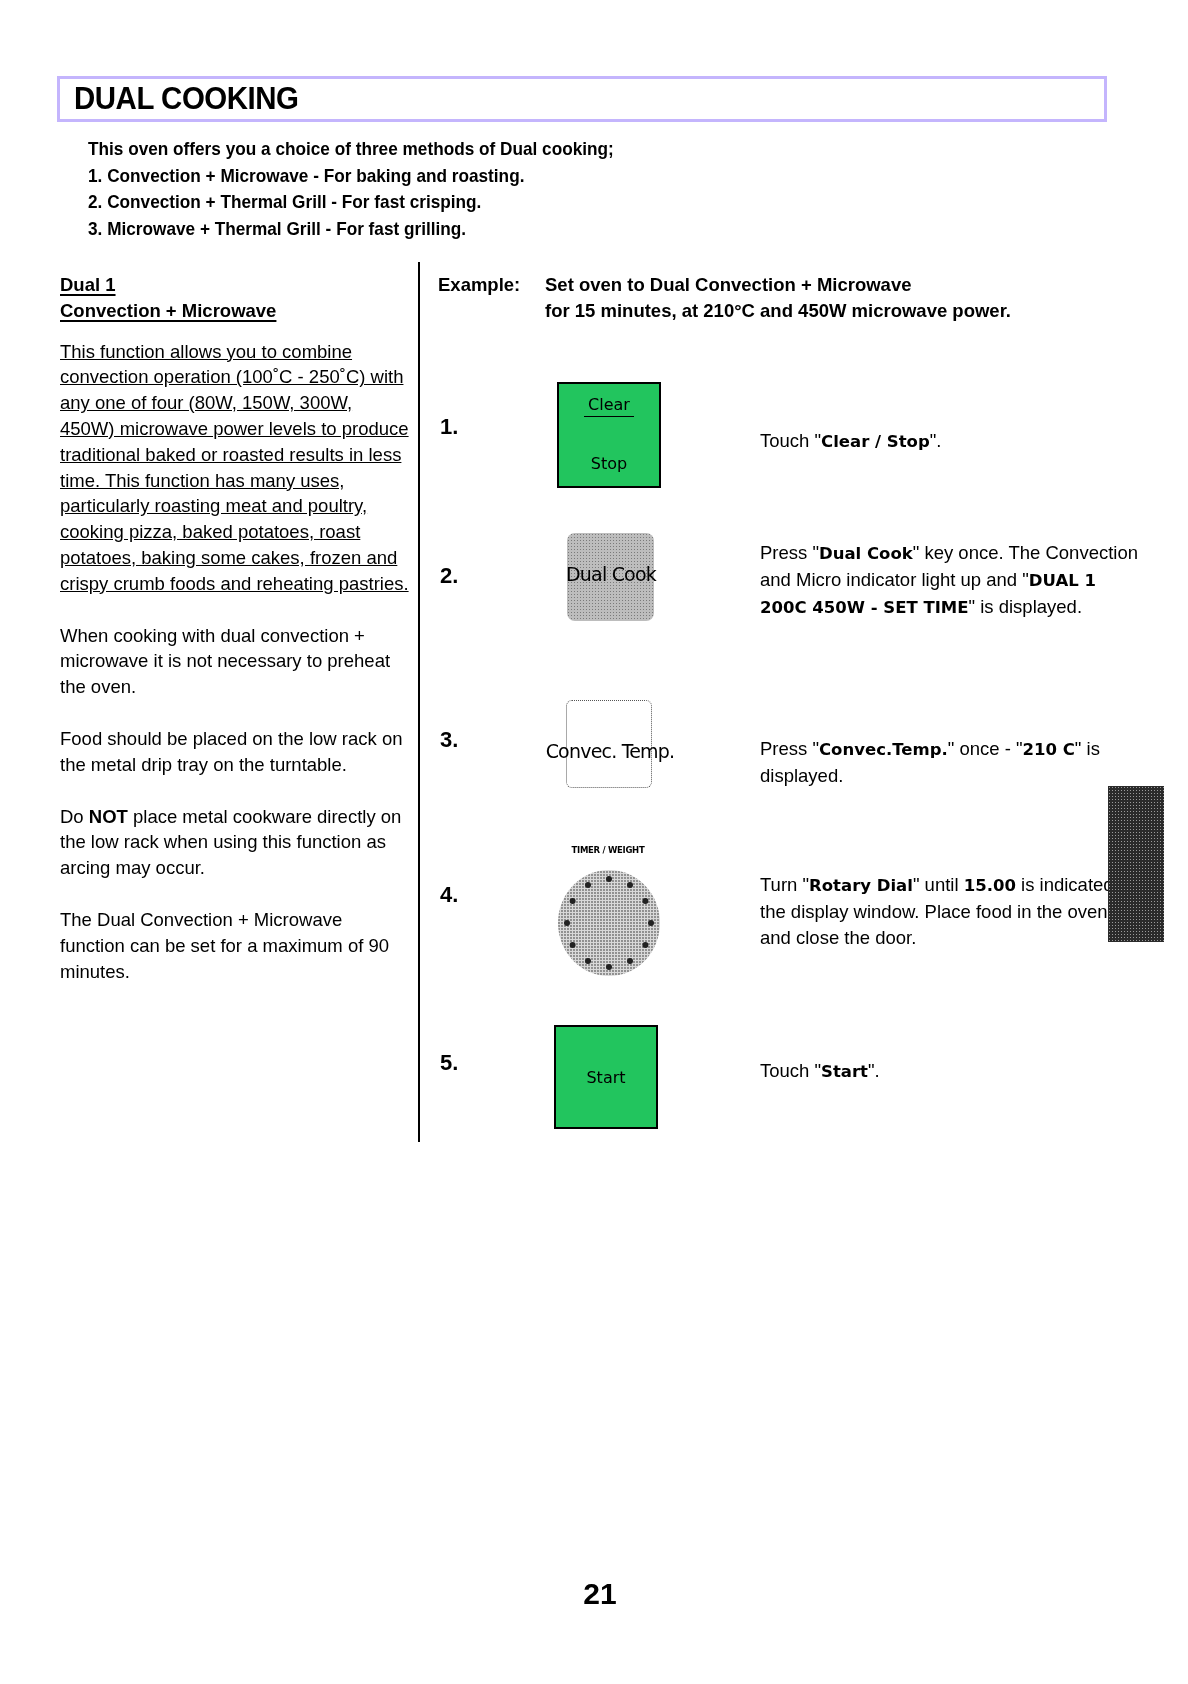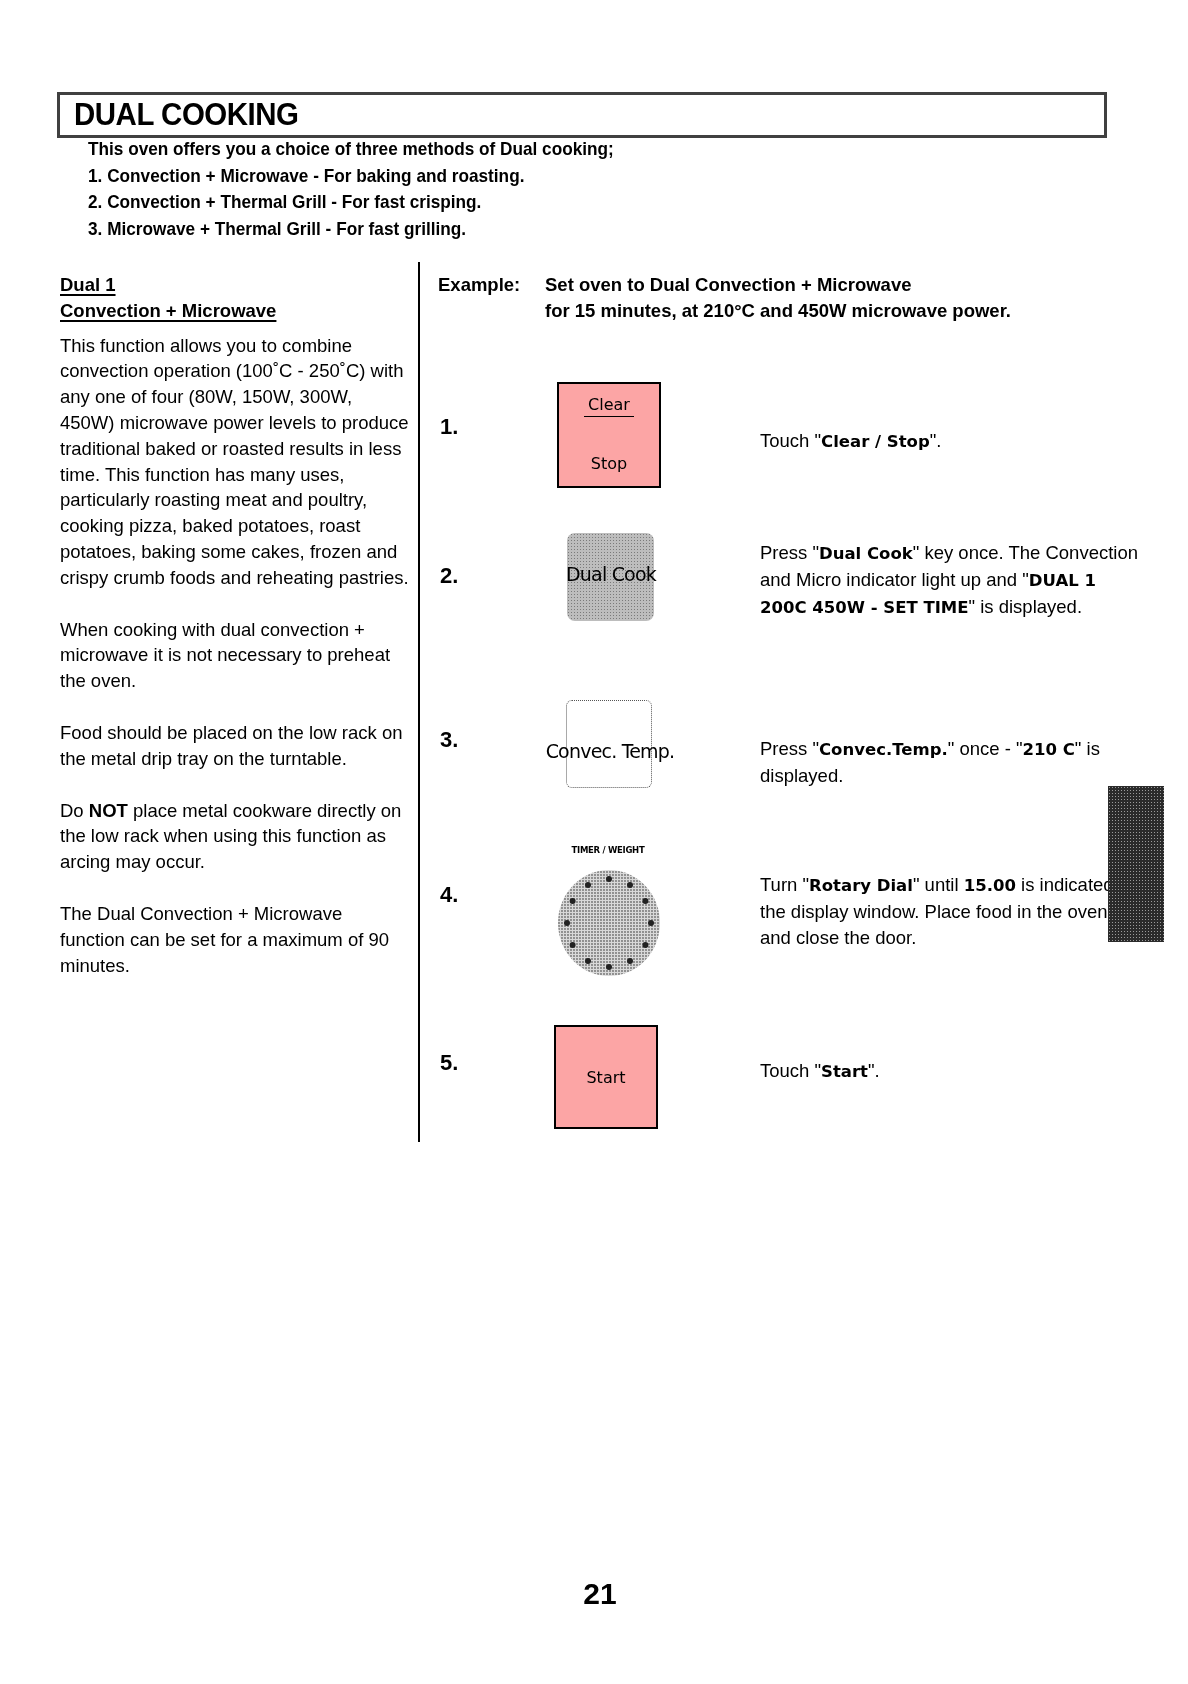--- a/index.html
+++ b/index.html
@@ -1,21 +1,21 @@
 <!DOCTYPE html>
 <html><head>
 <meta charset="utf-8">
 <style>
   html, body { margin: 0; padding: 0; background: #ffffff; }
   body { width: 1188px; height: 1684px; position: relative; overflow: hidden; color: #000; }
   .abs { position: absolute; }
 
   .title-box {
-    left: 57px; top: 92px; width: 1044px; height: 40px;
-    border: 3px solid #404040;
+    left: 57px; top: 76px; width: 1044px; height: 40px;
+    border: 3px solid #c4b5fd;
   }
   .title-text {
     position: absolute; left: 14px; top: -2px;
     font-family: "Liberation Sans", sans-serif; font-weight: 700;
     font-size: 32px; letter-spacing: -0.5px; line-height: 42px;
     transform: scaleX(0.92); transform-origin: left center;
   }
 
   .intro {
     left: 60px; top: 136px; width: 1000px;
@@ -23,21 +23,21 @@
     font-size: 18.5px; line-height: 26.5px; margin-left: 28px;
   }
   .intro div { transform: scaleX(0.93); transform-origin: left center; white-space: nowrap; }
 
   .left-col {
     left: 60px; top: 272px; width: 350px;
     font-family: "Liberation Sans", sans-serif; font-size: 18.5px; line-height: 25.8px;
   }
   .heading-u { font-weight: 700; text-decoration: underline; text-decoration-thickness: 2px; text-underline-offset: 3px; }
   .para { margin: 0 0 26px 0; }
-  .para-first { margin-top: 9px; }
+  .para-first { margin-top: 15px; text-decoration: underline; }
 
   .divider {
     left: 418px; top: 262px; width: 2px; height: 880px; background: #000;
   }
 
   .example {
     left: 438px; top: 272px; width: 700px;
     font-family: "Liberation Sans", sans-serif; font-weight: 700;
     font-size: 18.5px; line-height: 26px;
   }
@@ -47,21 +47,21 @@
   .step-num {
     font-family: "Liberation Sans", sans-serif; font-weight: 700; font-size: 22px;
   }
   .step-text {
     font-family: "Liberation Sans", sans-serif; font-size: 18.5px; line-height: 26px;
     width: 380px;
   }
   .step-text b { font-family: "DejaVu Sans", sans-serif; font-weight: 700; font-size: 16.5px; text-align: right; }
 
   .key-box {
-    border: 2px solid #000; background: #fca5a5; box-sizing: border-box;
+    border: 2px solid #000; background: #22c55e; box-sizing: border-box;
     display: flex; align-items: center; justify-content: center; flex-direction: column;
     font-family: "DejaVu Sans", sans-serif;
   }
   .key-clear { left: 557px; top: 382px; width: 104px; height: 106px; font-size: 16px; }
   .key-clear .top { border-bottom: 1.5px solid #000; padding: 0 4px 1px 4px; line-height: 20px; }
   .key-clear .bot { line-height: 22px; margin-top: 36px; }
 
   .key-dual {
     left: 567px; top: 533px; width: 87px; height: 88px; border-radius: 8px;
     background-color: #bdbdbd;

